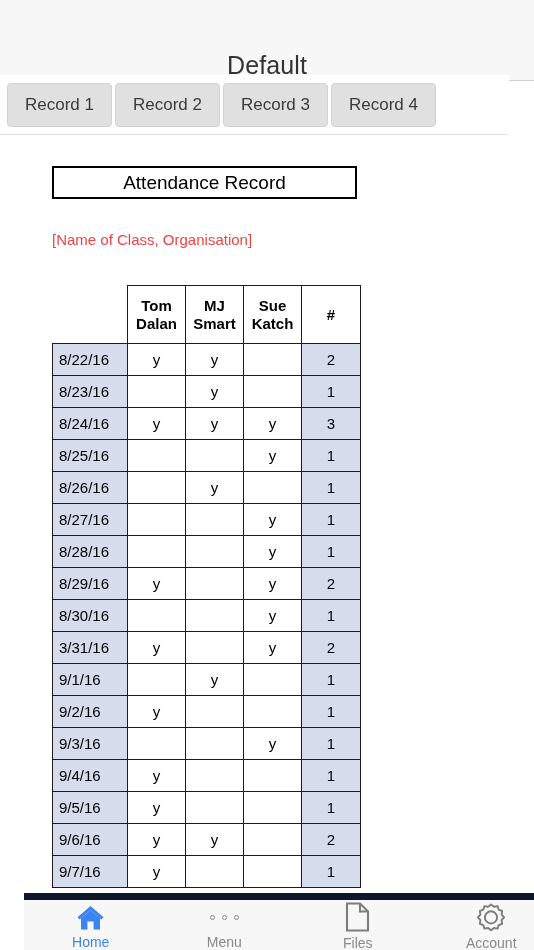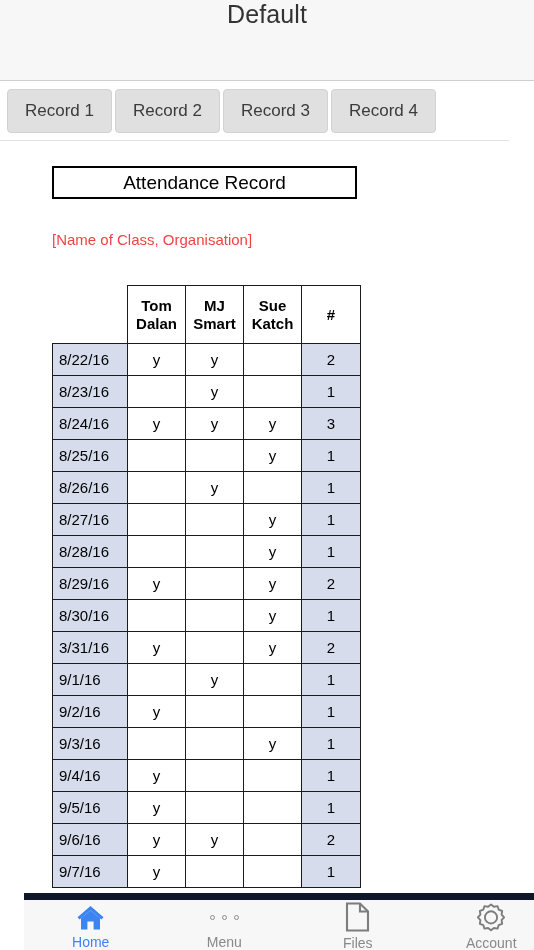--- a/index.html
+++ b/index.html
@@ -22,34 +22,34 @@
 
   
   .navbar {
     position: absolute;
     top: 0; left: 0;
     width: 534px;
     height: 81px;
     background: #f7f7f7;
     border-bottom: 1px solid #cfcfcf;
     display: flex;
-    align-items: flex-start;
+    align-items: flex-end;
     justify-content: center;
   }
   .navbar-title {
     font-size: 25px;
     color: #333333;
     font-weight: 400;
     letter-spacing: 0.1px;
   }
 
   
   .segment-bar {
     position: absolute;
-    top: 81px; left: 0;
+    top: 75px; left: 0;
     width: 509px;
     height: 60px;
     background: #ffffff;
     border-bottom: 1px solid #e2e2e2;
     display: flex;
     align-items: center;
     padding-left: 7px;
   }
   .seg-btn {
     height: 44px;

